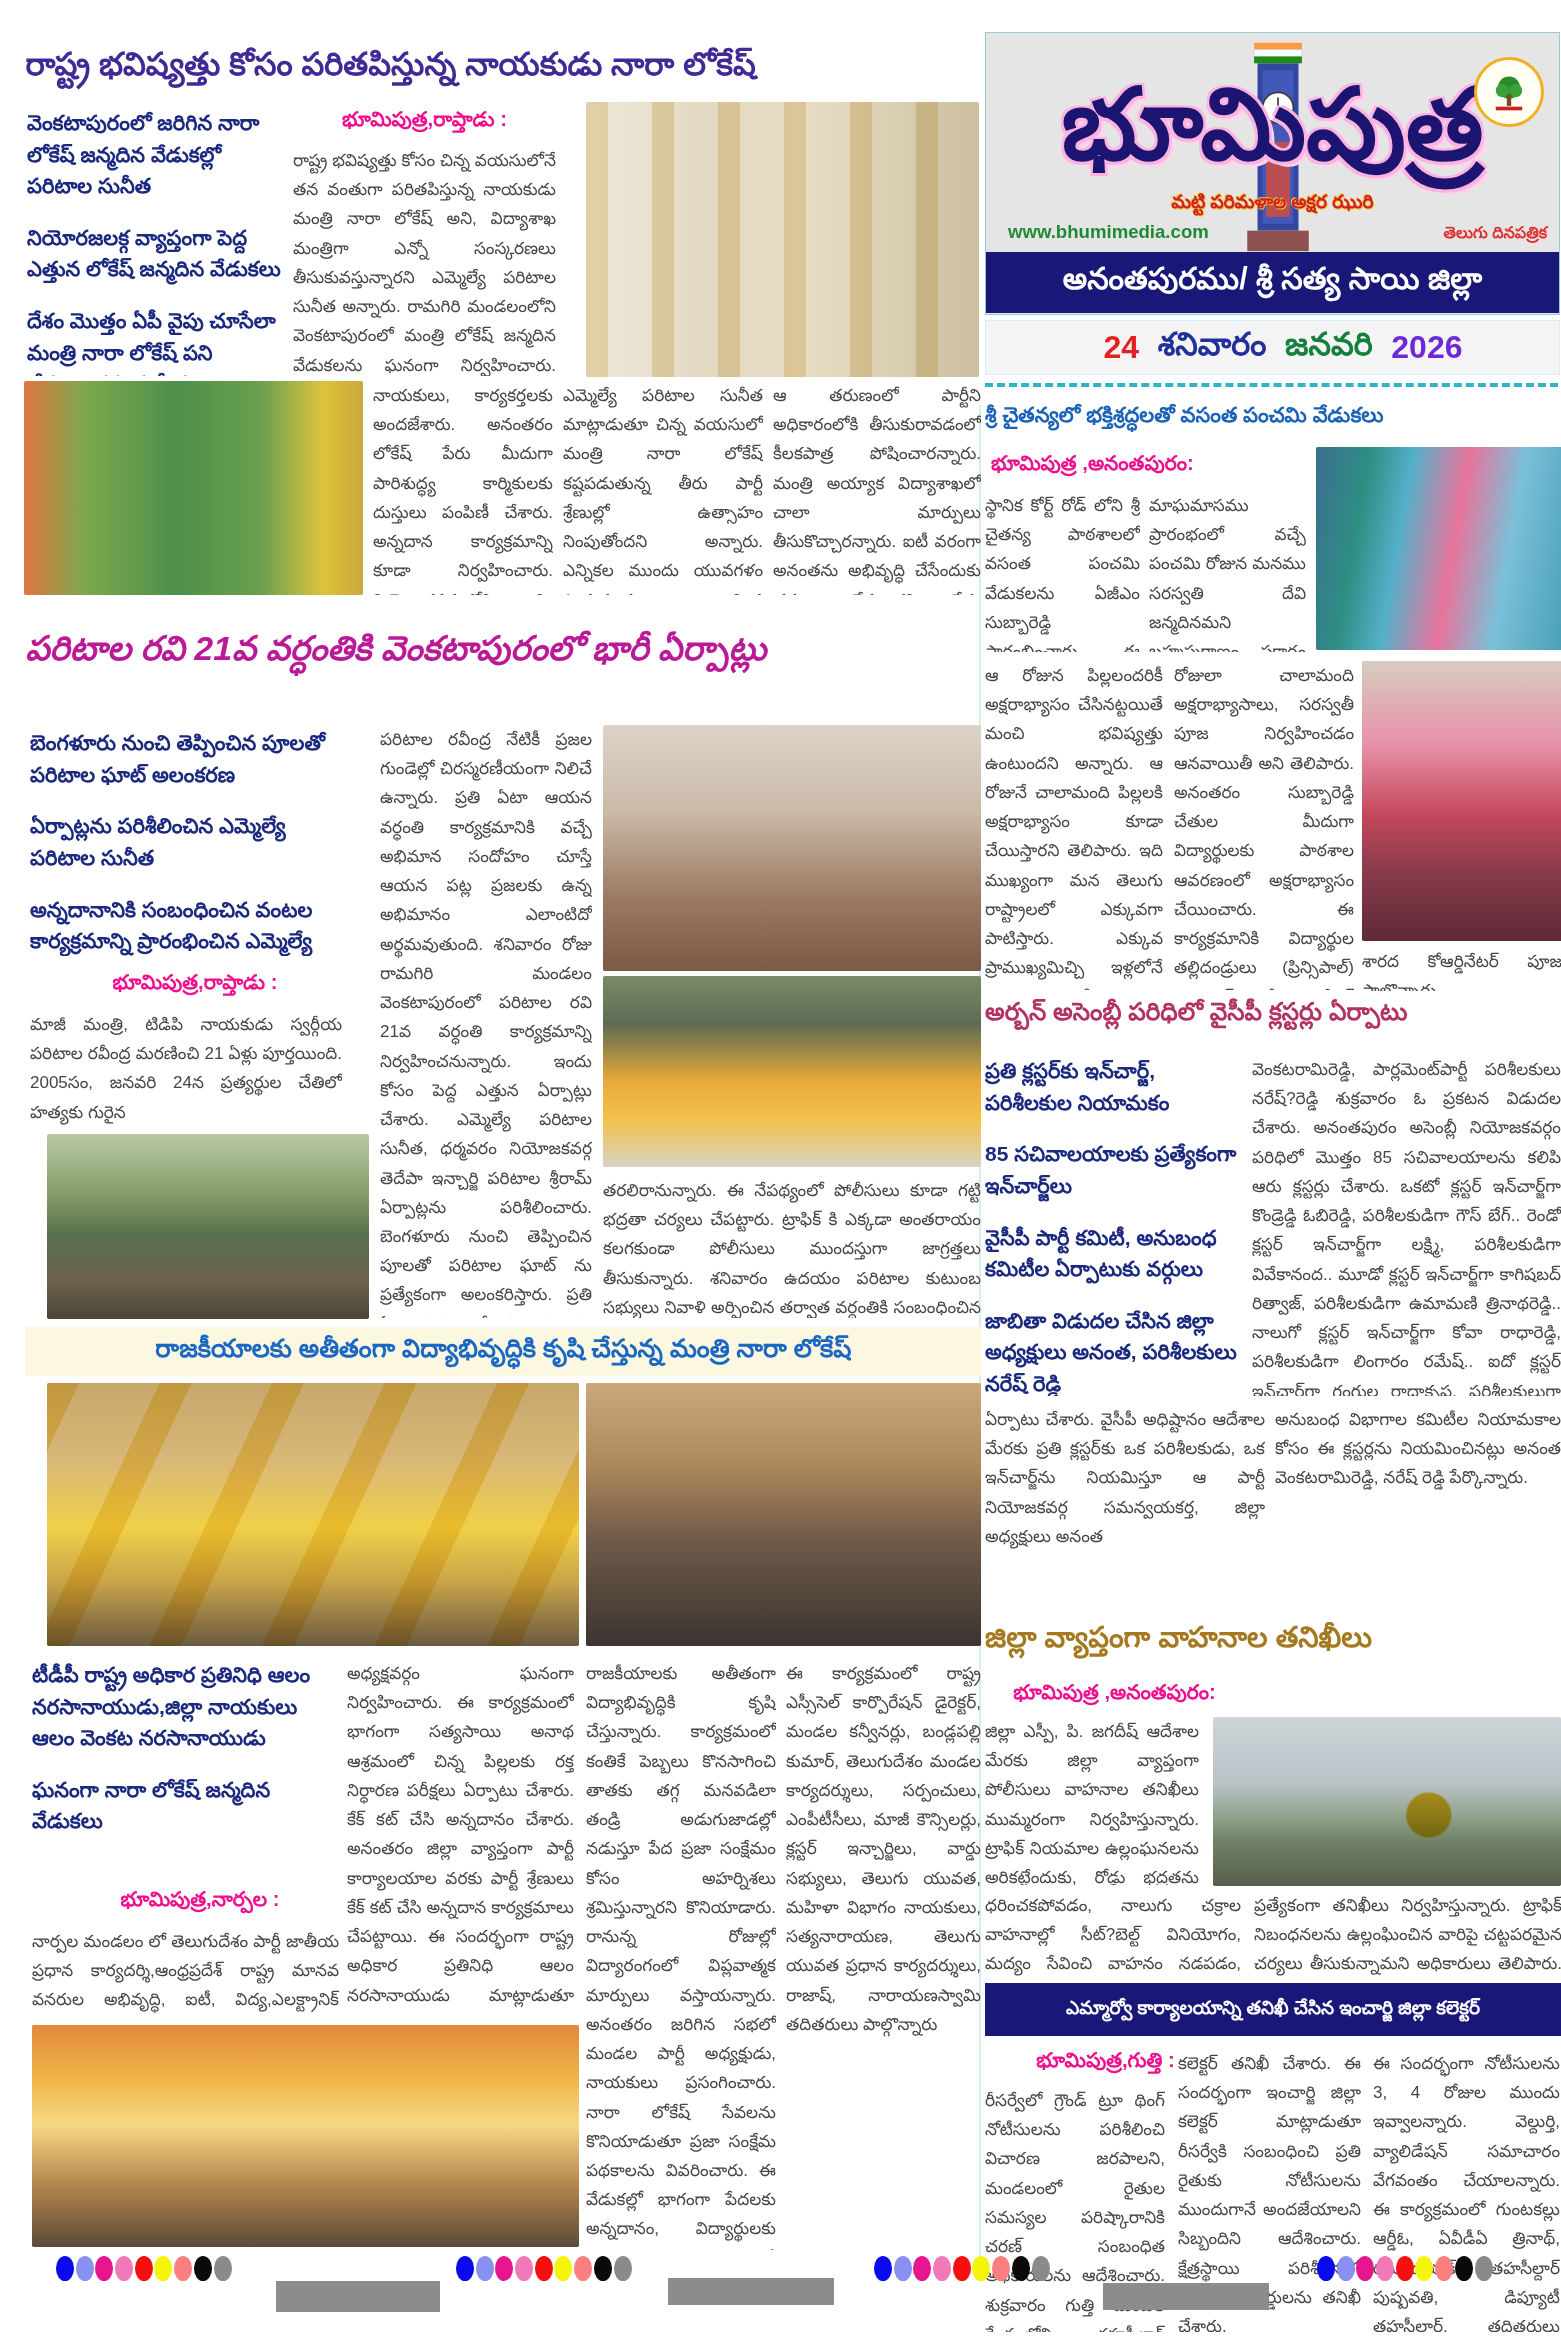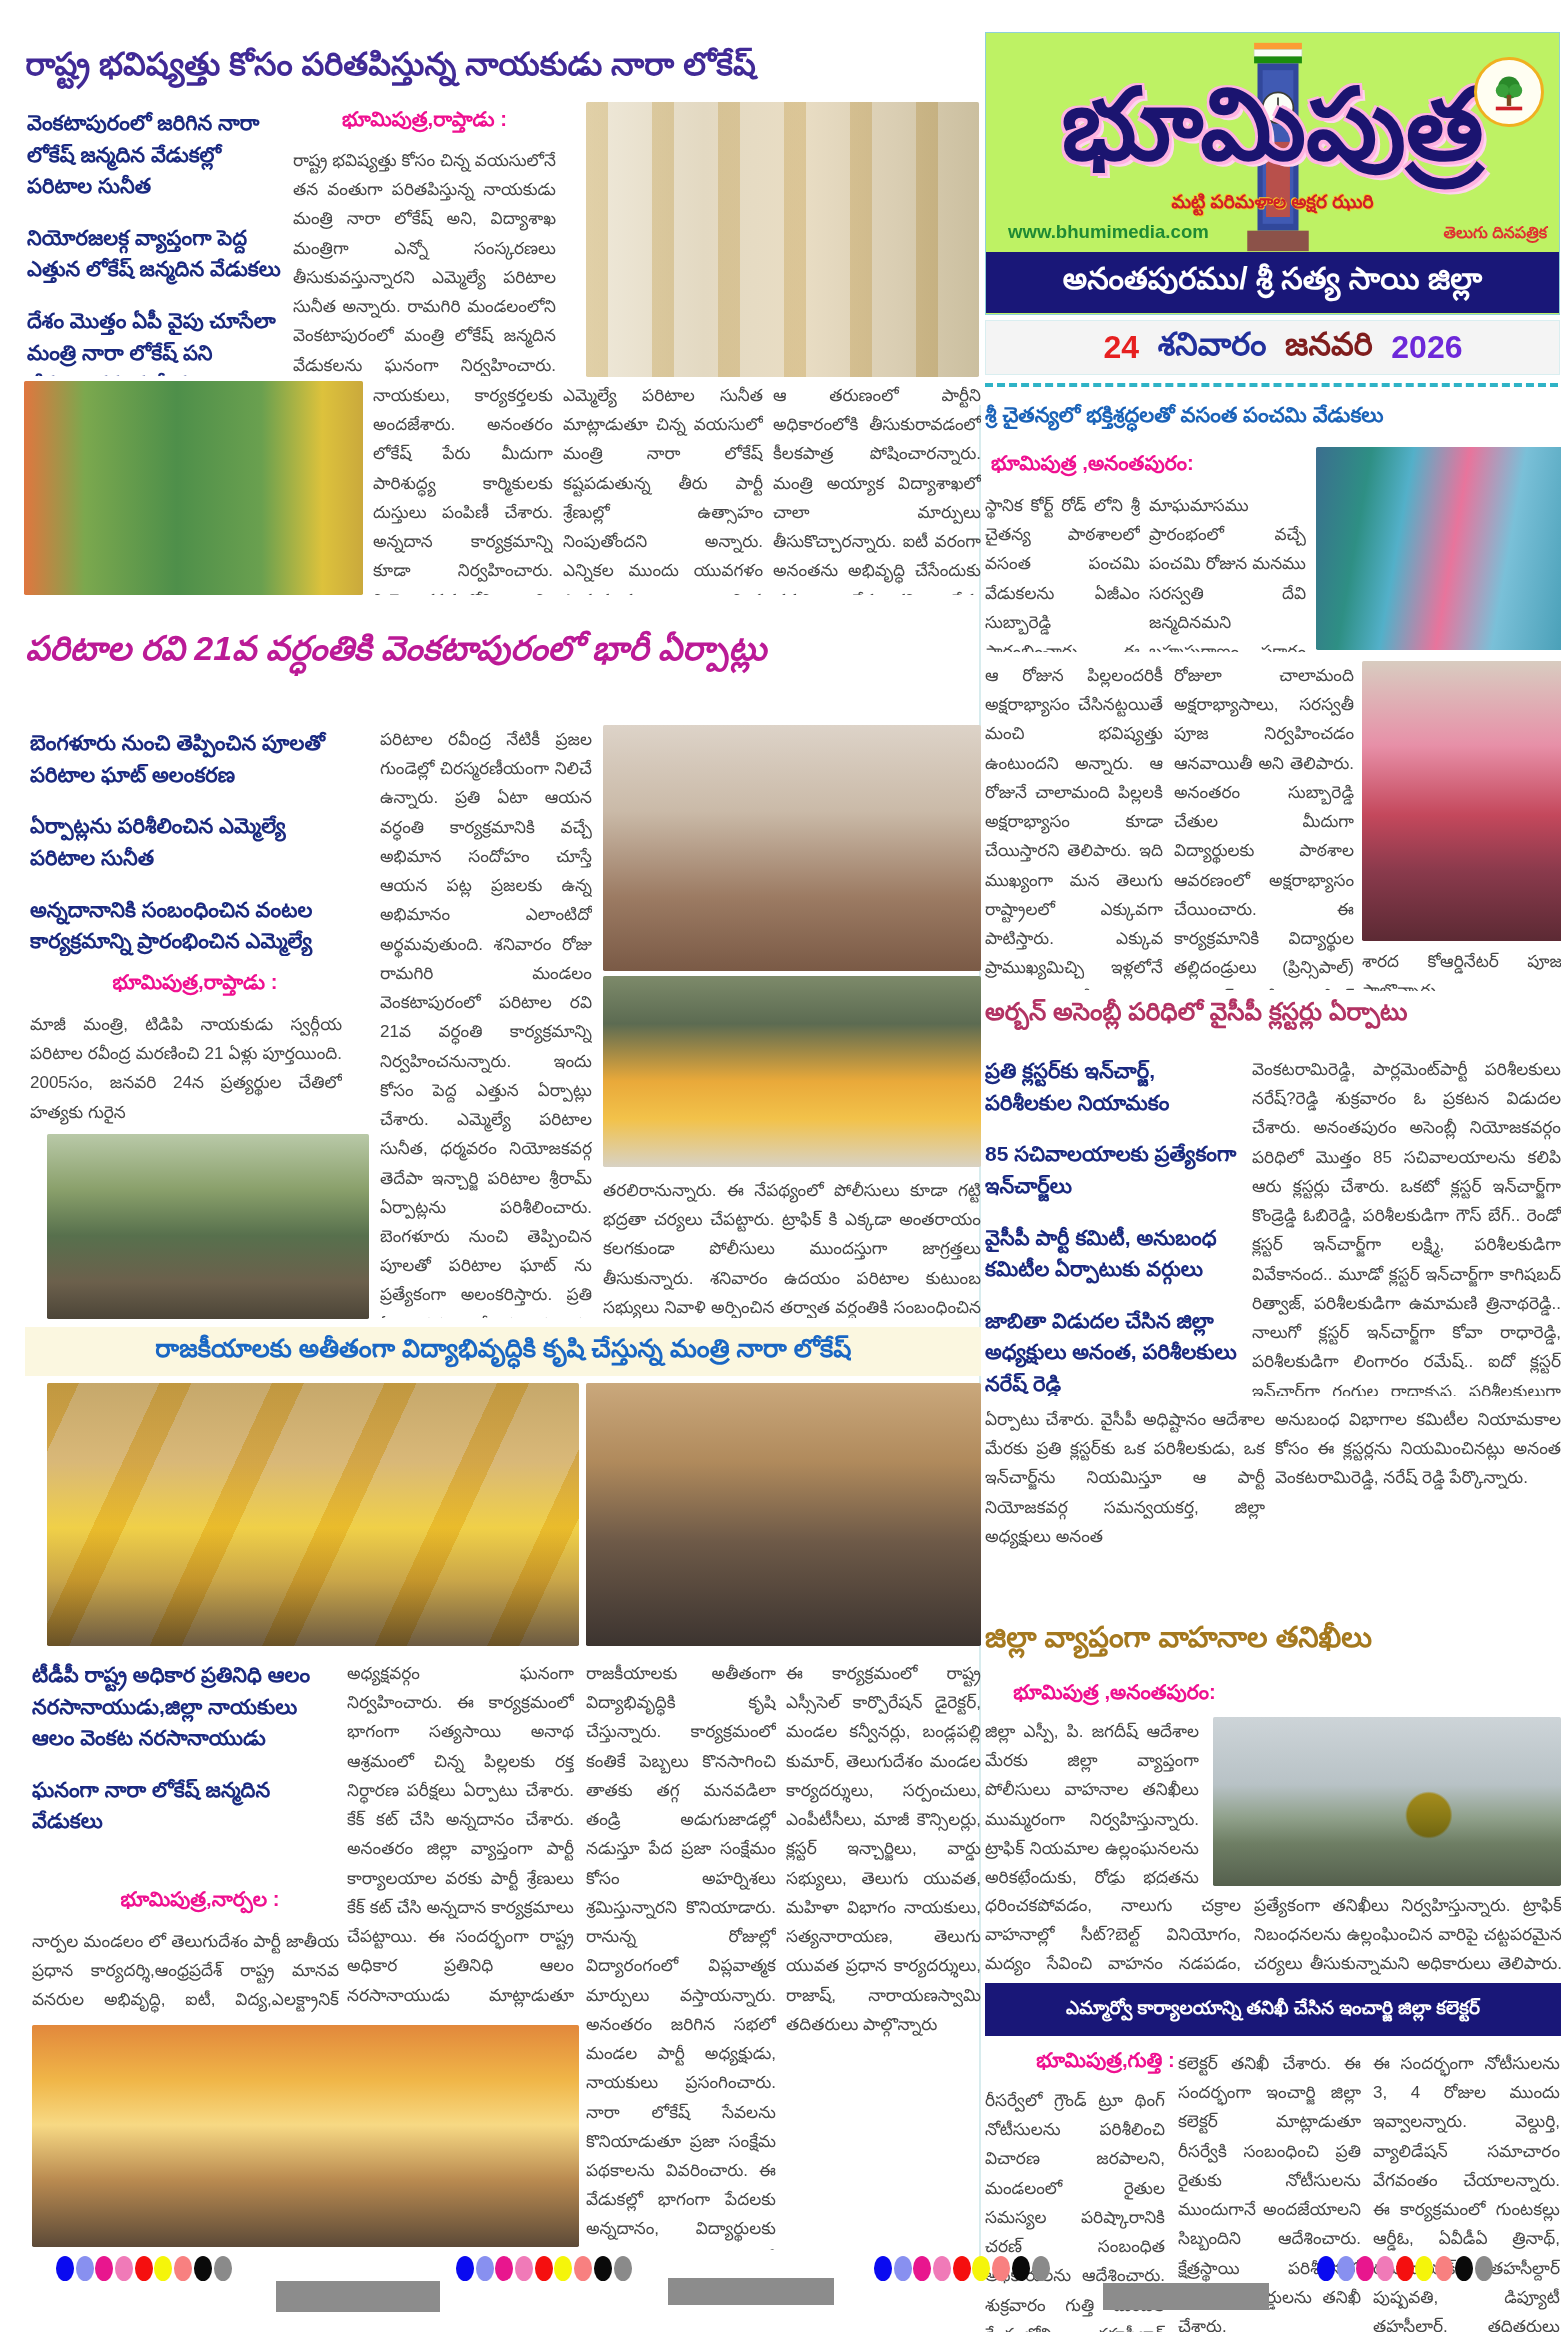--- a/index.html
+++ b/index.html
@@ -55,35 +55,35 @@
   #l3-ph-indoor{left:586px;top:1383px;width:395px;height:263px;}
   #l3-deck{left:32px;top:1659px;width:305px;height:222px;overflow:hidden;}
   #l3-byline{left:85px;top:1888px;width:230px;}
   #l3-b0{left:32px;top:1927px;width:307px;height:93px;}
   #l3-ph-stage{left:32px;top:2025px;width:547px;height:222px;}
   #l3-b1{left:347px;top:1659px;width:227px;height:356px;}
   #l3-b2{left:586px;top:1659px;width:190px;height:591px;}
   #l3-b3{left:786px;top:1659px;width:195px;height:591px;}
 
   
-  #masthead{left:985px;top:32px;width:573px;height:281px;border:1.7px solid #8fd0d8;background:#bef264;overflow:hidden;}
+  #masthead{left:985px;top:32px;width:573px;height:281px;border:1.7px solid #8fd0d8;background:#e5e5e5;overflow:hidden;}
   #tower{left:236px;top:3.4px;width:112px;height:222px;z-index:0;opacity:.95;}
   #mh-title{left:0;top:29px;width:100%;text-align:center;z-index:1;font-size:100px;font-weight:bold;color:#1b1470;line-height:1.25;
     text-shadow:-2.5px -2.5px 0 #ffb3e0,2.5px -2.5px 0 #ffb3e0,-2.5px 2.5px 0 #ffb3e0,2.5px 2.5px 0 #ffb3e0,5.1px 5.1px 0 #ffd4ee;}
   #mh-logo{left:488px;top:24px;width:64px;height:64px;border-radius:50%;background:#fffef2;border:3.4px solid #f0b020;z-index:2;
     display:flex;align-items:center;justify-content:center;}
   #mh-tagline{left:0;top:158px;width:100%;text-align:center;z-index:2;font-size:18.6px;font-weight:bold;color:#cf1f28;
     text-shadow:0.8px 0.8px 0 #f7c428,-0.8px -0.8px 0 #f7c428;}
   #mh-web{left:22px;top:188px;z-index:2;font-size:18.6px;font-weight:bold;color:#1f8a34;}
   #mh-daily{right:12px;top:191px;z-index:2;font-size:16px;font-weight:bold;color:#e03030;}
   #mh-band{left:0;top:219px;width:100%;height:61px;background:#191778;z-index:2;display:flex;align-items:center;justify-content:center;}
   #mh-band-text{color:#fff;font-size:30.5px;font-weight:bold;white-space:nowrap;}
   #dateband{left:985px;top:320px;width:573px;height:53px;background:#f4f4f4;border:0.8px solid #d9eef0;display:flex;align-items:center;justify-content:center;gap:18.6px;}
   #dateband span{font-size:32px;font-weight:bold;}
-  .dt-day{color:#e62020;margin-left:21px;} .dt-week{color:#22309c;} .dt-month{color:#7f1d1d;} .dt-year{color:#6d28d9;text-align:right;}
+  .dt-day{color:#e62020;margin-left:21px;} .dt-week{color:#22309c;} .dt-month{color:#15803d;} .dt-year{color:#6d28d9;text-align:right;}
   #dash-sep{left:985px;top:383px;width:573px;height:0;border-top:4.2px dashed #2fb3c6;}
   #vdivider{left:979px;top:405px;width:1.7px;height:1864px;background:#d8ecee;}
 
   
   #r1-headline{left:985px;top:403px;width:574px;font-size:21px;font-weight:bold;color:#1b63b8;white-space:nowrap;overflow:hidden;}
   #r1-byline{left:991px;top:452px;width:280px;text-align:left;}
   #r1-ph-a{left:1316px;top:447px;width:246px;height:203px;}
   #r1-b0{left:985px;top:491px;width:155px;height:161px;}
   #r1-b1{left:1149px;top:491px;width:157px;height:161px;}
   #r1-b2{left:985px;top:661px;width:178px;height:329px;}

